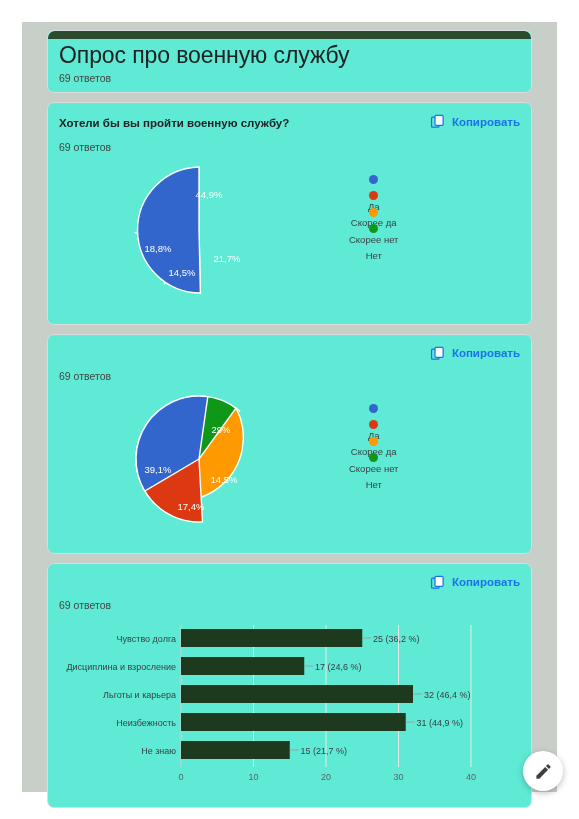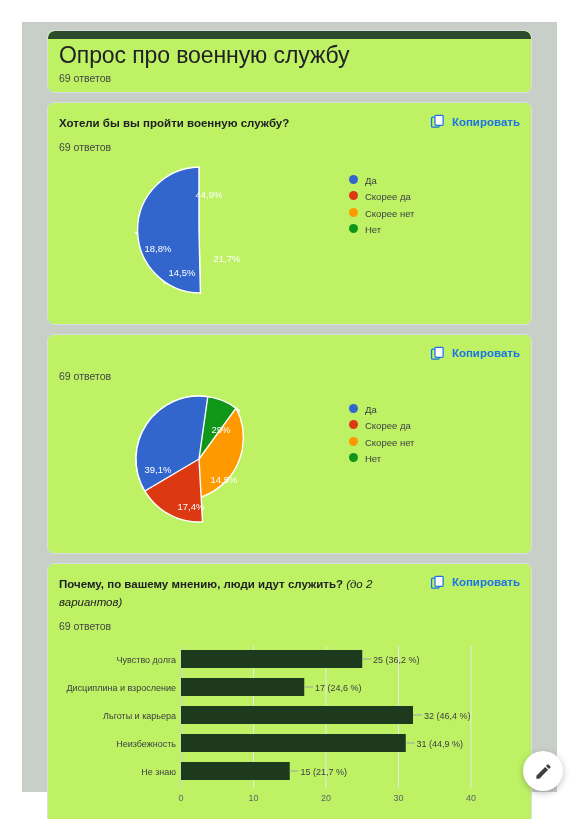--- a/index.html
+++ b/index.html
@@ -19,21 +19,21 @@
   }
 
   .forms-area {
     position: absolute;
     left: 47px; top: 30px;
     width: 485px;
   }
 
   
   .card {
-    background: #bef264;
+    background: #5eead4;
     border: 1px solid #dadce0;
     border-radius: 7px;
     margin-bottom: 9px;
     position: relative;
   }
   .title-card { padding: 0; overflow: hidden; }
   .title-strip {
     height: 8px;
     background: #2c4a2c;
     border-radius: 7px 7px 0 0;
@@ -96,23 +96,25 @@
     height: 145px;
     margin-top: 6px;
   }
   .pie-svg { position: absolute; left: 58px; top: 0; }
   .legend {
     position: absolute;
     left: 290px; top: 16px;
   }
   .legend-row {
     display: flex;
-    gap: 7px;
+    align-items: center;
+    gap: 17px;
     height: 14px;
     margin-bottom: 2.5px;
+    flex-direction: column;
   }
   .legend-dot {
     width: 9px; height: 9px;
     border-radius: 50%;
     flex: none;
   }
   .legend-text {
     font-size: 9.5px;
     color: #3c4043;
     white-space: nowrap;
@@ -253,21 +255,20 @@
           <div class="legend-row">
             <span class="legend-dot" style="background:#109618"></span>
             <span class="legend-text">Нет</span>
           </div>
         </div>
       </div>
     </div>
 
     <div class="card q-card">
       <div class="q-head">
-        <div class="q-title"><span>Почему, по вашему мнению, люди идут служить? </span><span class="italic">(до 2 вариантов)</span></div>
         <div class="copy-btn">
           <svg class="copy-icon" viewBox="0 0 24 24">
             <rect x="2.5" y="5" width="12" height="16" rx="1.6" fill="none" stroke="#1a73e8" stroke-width="2"></rect>
             <rect x="8" y="2" width="13" height="16" rx="1.6" fill="#fff" stroke="#1a73e8" stroke-width="2"></rect>
           </svg>
           <span class="copy-label">Копировать</span>
         </div>
       </div>
       <div class="q-resp">69 ответов</div>
 

